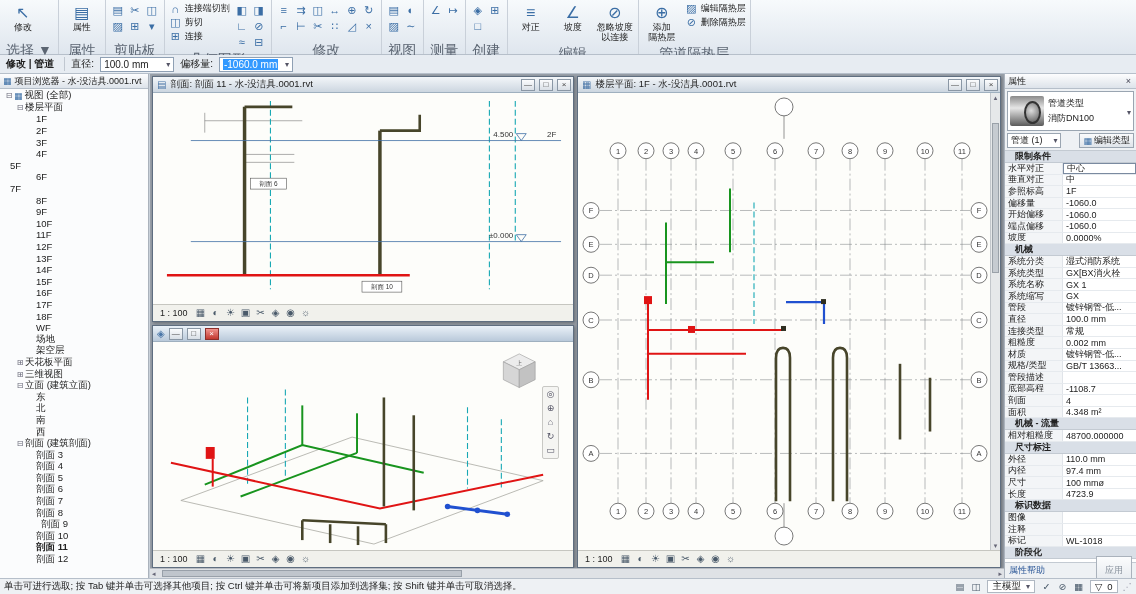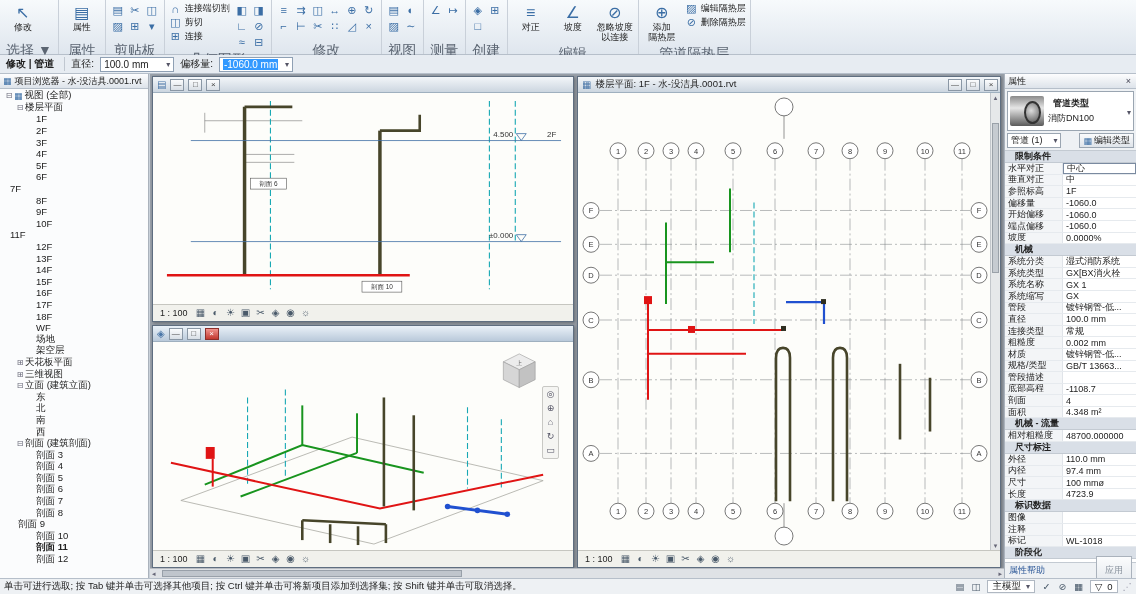--- a/index.html
+++ b/index.html
@@ -66,21 +66,21 @@
 .hthumb{position:absolute;left:12px;top:1px;height:7px;width:300px;background:#bfc5cc;border:1px solid #98a0a9;}
 
 #navbar{position:absolute;right:14px;top:44px;width:17px;background:#f5f5f2;border:1px solid #c8c8c4;border-radius:2px;display:flex;flex-direction:column;align-items:center;padding:2px 0;gap:3px;}
 .nb-ic{font-size:9px;color:#556;line-height:11px;}
 
 #props{position:absolute;right:0;top:74px;width:132px;bottom:16px;background:#eef1f4;border-left:1px solid #aab2bc;display:flex;flex-direction:column;font-size:9px;}
 .pp-type{margin:2px;background:#fff;border:1px solid #9aa5b1;height:40px;display:flex;align-items:center;gap:4px;padding:2px;position:relative;flex:0 0 40px;}
 .pp-thumb{width:34px;height:30px;border-radius:2px;background:linear-gradient(180deg,#8a8a8a 0%,#e6e6e6 40%,#5a5a5a 100%);position:relative;flex:0 0 34px;}
 .pp-thumb::after{content:"";position:absolute;right:3px;top:5px;width:13px;height:19px;border-radius:50%;background:radial-gradient(circle at 40% 40%,#ddd,#555);border:2px solid #333;}
 .pp-tn{display:flex;flex-direction:column;gap:2px;overflow:hidden;}
-.pp-tl{font-weight:bold;text-align:center;}
+.pp-tl{font-weight:normal;}
 .pp-car{position:absolute;right:2px;top:16px;font-size:8px;color:#556;}
 .pp-selrow{display:flex;gap:18px;margin:0 2px 2px;flex:0 0 15px;}
 .pp-combo{flex:1;background:#fff;border:1px solid #9aa5b1;height:15px;display:flex;align-items:center;justify-content:space-between;padding:0 3px;overflow:hidden;white-space:nowrap;}
 .pp-editbtn{border:1px solid #9aa5b1;background:linear-gradient(#fafbfc,#dfe4ea);height:15px;display:flex;align-items:center;gap:2px;padding:0 3px;white-space:nowrap;}
 .pp-editbtn .eic{color:#3b6ea5;font-size:9px;}
 #pp-rows{flex:1;overflow:hidden;border-top:1px solid #c3cad2;background:#fff;}
 .pr-h{background:#d9dfe7;font-weight:bold;padding-left:10px;display:flex;align-items:center;height:12px;border-bottom:1px solid #c3cad2;}
 .pr-row{display:flex;height:11.6px;border-bottom:1px solid #e6eaee;}
 .pr-l{width:58px;background:#f3f5f7;border-right:1px solid #e0e4e9;padding-left:3px;overflow:hidden;white-space:nowrap;display:flex;align-items:center;flex:0 0 58px;}
 .pr-v{flex:1;padding-left:3px;overflow:hidden;white-space:nowrap;display:flex;align-items:center;}
@@ -310,21 +310,21 @@
         <span class="tl">2F</span>
       </div>
       <div class="tree-item" style="padding-left: 26px;">
         <span class="tw"></span>
         <span class="tl">3F</span>
       </div>
       <div class="tree-item" style="padding-left: 26px;">
         <span class="tw"></span>
         <span class="tl">4F</span>
       </div>
-      <div class="tree-item" style="padding-left: 26px;">
+      <div class="tree-item" style="">
         <span class="tw"></span>
         <span class="tl">5F</span>
       </div>
       <div class="tree-item" style="padding-left: 26px;">
         <span class="tw"></span>
         <span class="tl">6F</span>
       </div>
       <div class="tree-item" style="">
         <span class="tw"></span>
         <span class="tl">7F</span>
@@ -334,21 +334,21 @@
         <span class="tl">8F</span>
       </div>
       <div class="tree-item" style="padding-left: 26px;">
         <span class="tw"></span>
         <span class="tl">9F</span>
       </div>
       <div class="tree-item" style="padding-left: 26px;">
         <span class="tw"></span>
         <span class="tl">10F</span>
       </div>
-      <div class="tree-item" style="">
+      <div class="tree-item" style="padding-left: 26px;">
         <span class="tw"></span>
         <span class="tl">11F</span>
       </div>
       <div class="tree-item" style="padding-left: 26px;">
         <span class="tw"></span>
         <span class="tl">12F</span>
       </div>
       <div class="tree-item" style="padding-left: 26px;">
         <span class="tw"></span>
         <span class="tl">13F</span>
@@ -434,21 +434,21 @@
         <span class="tl">剖面 6</span>
       </div>
       <div class="tree-item" style="padding-left: 26px;">
         <span class="tw"></span>
         <span class="tl">剖面 7</span>
       </div>
       <div class="tree-item" style="padding-left: 26px;">
         <span class="tw"></span>
         <span class="tl">剖面 8</span>
       </div>
-      <div class="tree-item" style="padding-left: 8px;">
+      <div class="tree-item" style="padding-left: 31px;">
         <span class="tw"></span>
         <span class="tl">剖面 9</span>
       </div>
       <div class="tree-item" style="padding-left: 26px;">
         <span class="tw"></span>
         <span class="tl">剖面 10</span>
       </div>
       <div class="tree-item bold" style="padding-left: 26px;">
         <span class="tw"></span>
         <span class="tl">剖面 11</span>
@@ -458,20 +458,21 @@
         <span class="tl">剖面 12</span>
       </div>
     </div>
 </div>
 
 <div id="mdi">
 
   <div class="win" style="left:2px;top:2px;width:422px;height:246px">
     <div class="win-title">
       <span class="wt-icon">▤</span>
+      <span class="wt-text">剖面: 剖面 11 - 水-没洁具.0001.rvt</span>
       <span class="wt-btn">—</span>
       <span class="wt-btn">□</span>
       <span class="wt-btn">×</span>
     </div>
     <div class="win-body">
       <svg class="view" viewBox="0 0 422 213" preserveAspectRatio="none">
         <g class="dim">
           <line x1="52" y1="28" x2="150" y2="28"></line>
             <line x1="52" y1="20" x2="52" y2="40"></line>
           <line x1="92" y1="62" x2="142" y2="62"></line>

